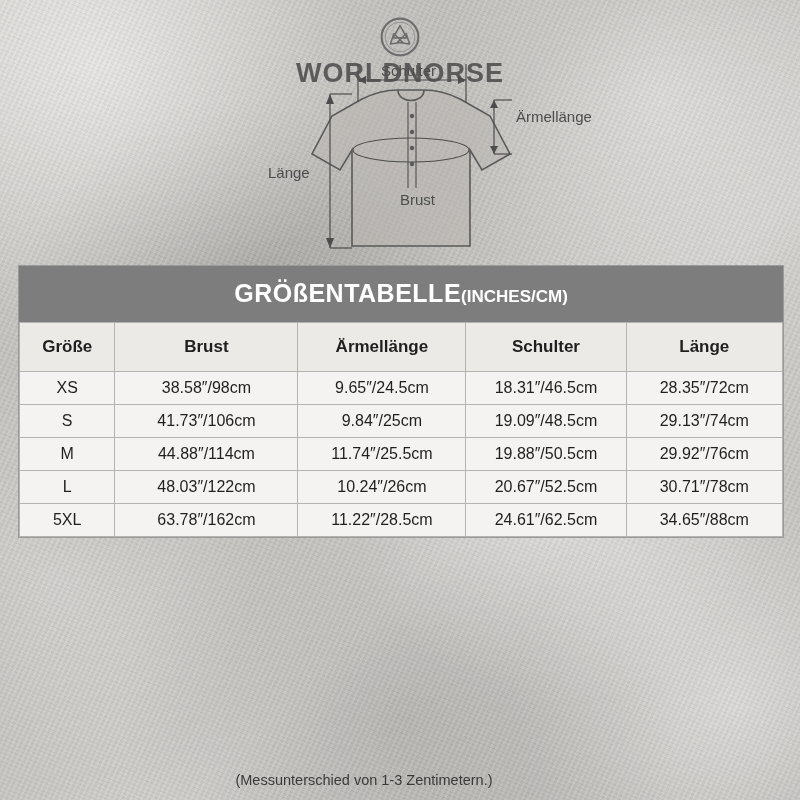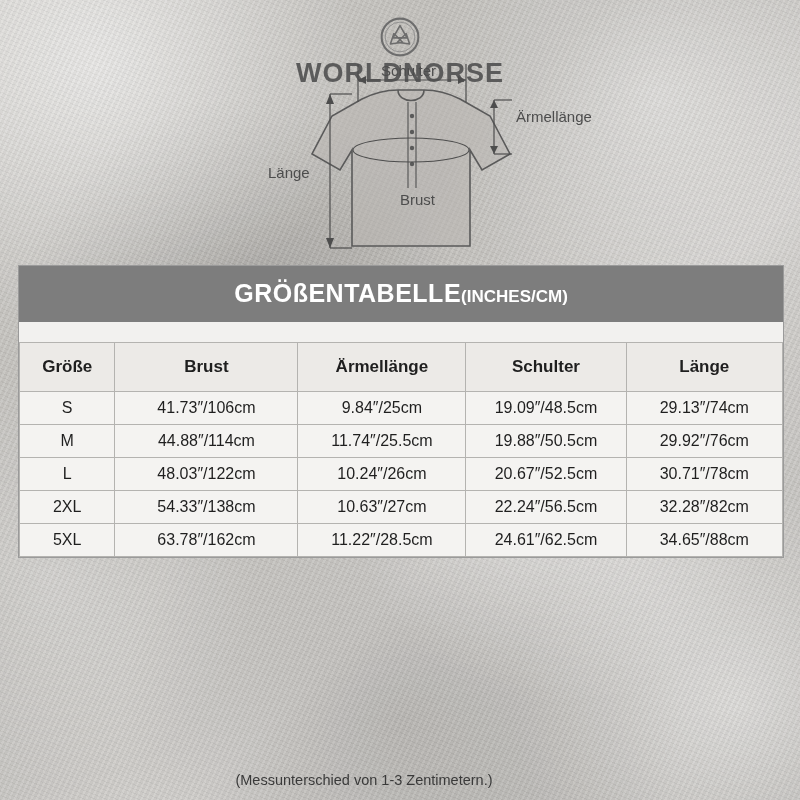--- a/index.html
+++ b/index.html
@@ -106,21 +106,20 @@
   }
   .table-title .small {
     font-size: 17px;
     font-weight: bold;
     letter-spacing: 0;
   }
   table {
     width: 100%;
     border-collapse: collapse;
     background: #f3f2f0;
-    margin-top: 20px;
   }
   th, td {
     border: 1px solid #b4b3b0;
     text-align: center;
     color: #1f1f1f;
   }
   thead th {
     background: #eceae7;
     font-size: 17px;
     font-weight: bold;
@@ -251,20 +250,27 @@
         <tr>
           <th>Größe</th>
           <th>Brust</th>
           <th>Ärmellänge</th>
           <th>Schulter</th>
           <th>Länge</th>
         </tr>
       </thead>
       <tbody>
         <tr>
+          <td class="size-col">XS</td>
+          <td>38.58″/98cm</td>
+          <td>9.65″/24.5cm</td>
+          <td>18.31″/46.5cm</td>
+          <td>28.35″/72cm</td>
+        </tr>
+        <tr>
           <td class="size-col">S</td>
           <td>41.73″/106cm</td>
           <td>9.84″/25cm</td>
           <td>19.09″/48.5cm</td>
           <td>29.13″/74cm</td>
         </tr>
         <tr>
           <td class="size-col">M</td>
           <td>44.88″/114cm</td>
           <td>11.74″/25.5cm</td>
@@ -272,27 +278,20 @@
           <td>29.92″/76cm</td>
         </tr>
         <tr>
           <td class="size-col">L</td>
           <td>48.03″/122cm</td>
           <td>10.24″/26cm</td>
           <td>20.67″/52.5cm</td>
           <td>30.71″/78cm</td>
         </tr>
         <tr>
-          <td class="size-col">2XL</td>
-          <td>54.33″/138cm</td>
-          <td>10.63″/27cm</td>
-          <td>22.24″/56.5cm</td>
-          <td>32.28″/82cm</td>
-        </tr>
-        <tr>
           <td class="size-col">5XL</td>
           <td>63.78″/162cm</td>
           <td>11.22″/28.5cm</td>
           <td>24.61″/62.5cm</td>
           <td>34.65″/88cm</td>
         </tr>
       </tbody>
     </table>
   </div>
 

